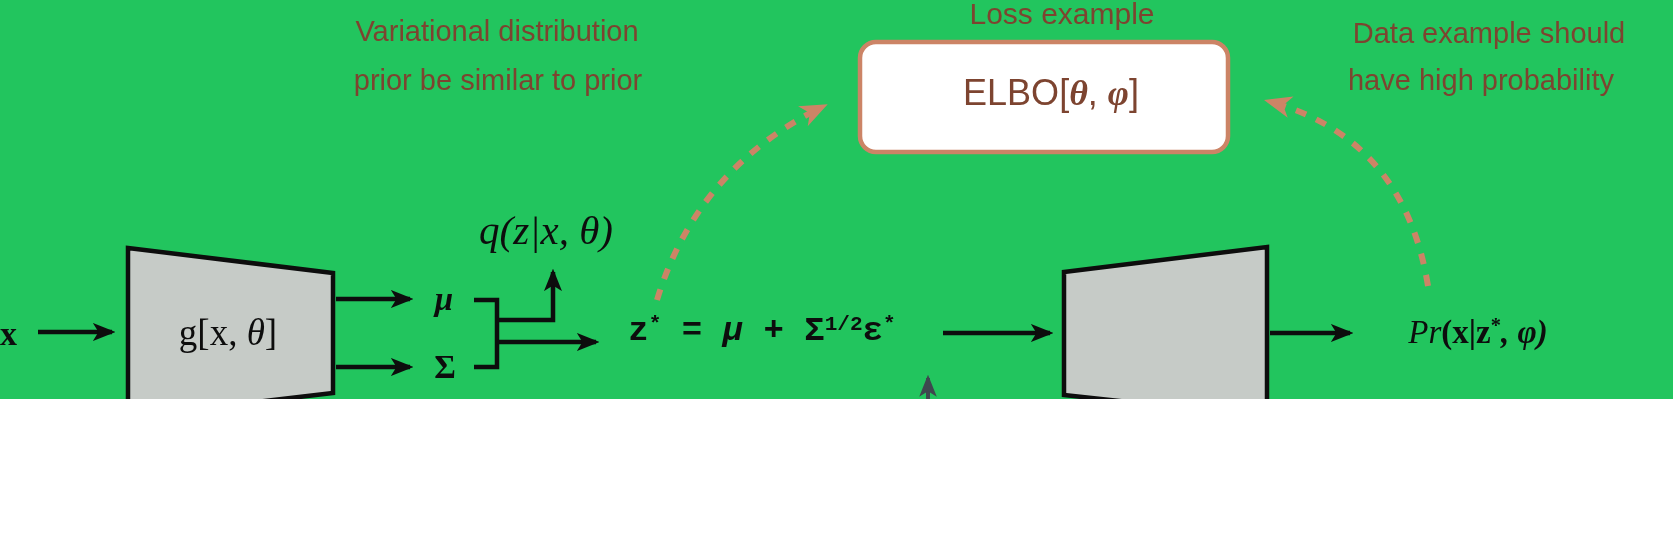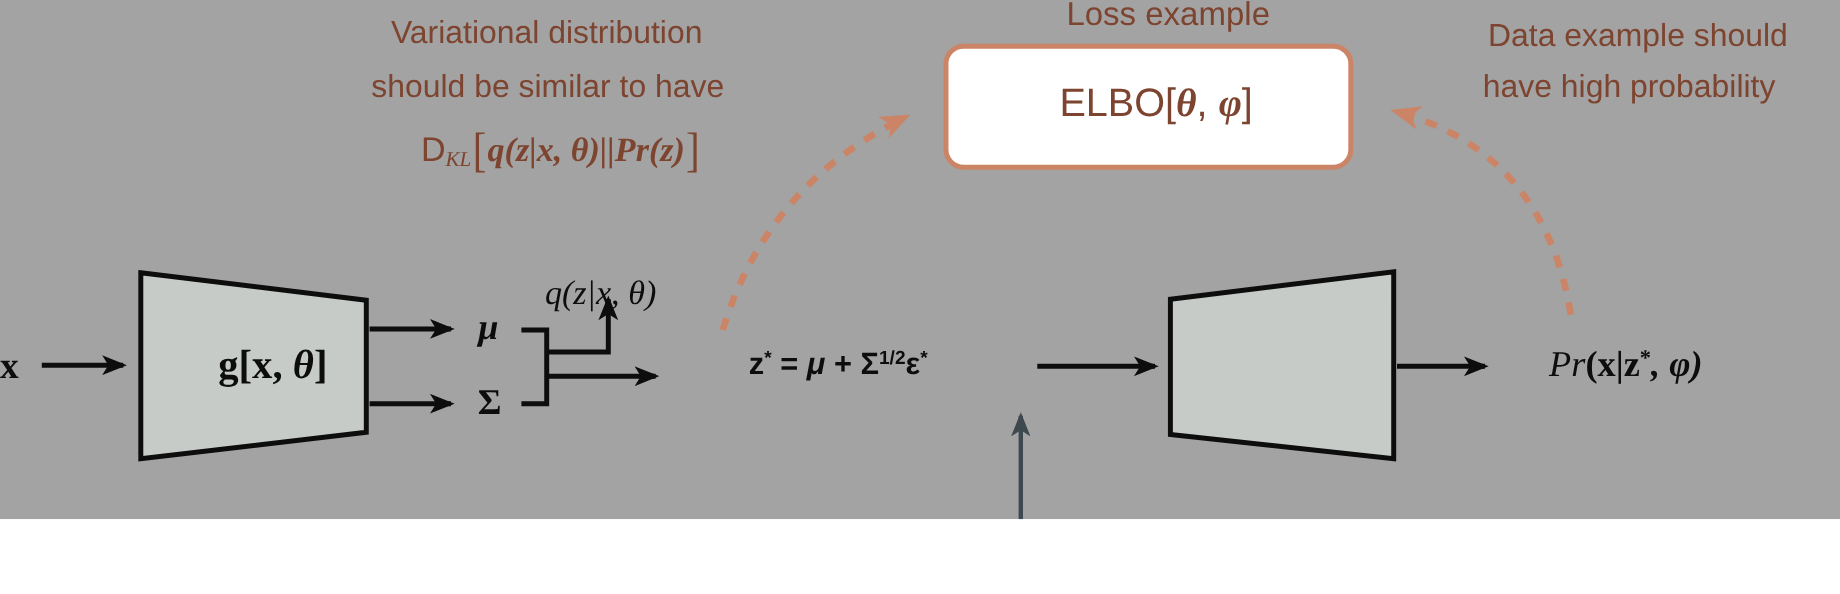--- a/index.html
+++ b/index.html
@@ -1,34 +1,34 @@
 <!DOCTYPE html>
 <html><head>
 <meta charset="utf-8">
 <style>
   html,body{margin:0;padding:0;background:#ffffff;}
-  .stage{position:relative;width:1673px;height:472px;background:#a3a3a3;overflow:hidden;
+  .stage{position:relative;width:1673px;height:399px;background:#22c55e;overflow:hidden;
          font-family:"Liberation Sans",sans-serif;}
   .stage svg{position:absolute;left:0;top:0;}
   .t{position:absolute;transform:translate(-50%,-50%);white-space:nowrap;line-height:1;}
   .sans{font-family:"Liberation Sans",sans-serif;}
   .math{font-family:"Liberation Serif",serif;}
   .it{font-style:italic;}
   .bf{font-weight:bold;}
   .ann{font-size:29px;color:#7d4430;}
   .annmath{font-size:31px;color:#7d4430;font-family:"Liberation Serif",serif;}
   .sb{font-size:0.62em;vertical-align:-0.22em;}
   .sp{font-size:0.62em;vertical-align:0.5em;}
   .br{font-size:1.42em;font-weight:400;font-style:normal;display:inline-block;
       transform:scaleX(0.85);vertical-align:-0.1em;line-height:0;}
   .losstitle{font-size:30px;color:#7d4430;}
   .elbotext{font-size:36px;color:#7d4430;}
-  .nodelabel{font-size:37px;font-weight:bold;color:#0d0d0d;font-family:"Liberation Serif",serif;margin-left:20px;}
-  .eq{font-size:28px;font-weight:bold;color:#0d0d0d;font-family:Liberation Sans, sans-serif;}
-  .qlab{font-size:31px;color:#0d0d0d;margin-top:36px;}
+  .nodelabel{font-size:37px;font-weight:normal;color:#0d0d0d;font-family:"Liberation Serif",serif;}
+  .eq{font-size:34px;font-weight:bold;color:#0d0d0d;font-family:Liberation Mono, monospace;}
+  .qlab{font-size:41px;color:#0d0d0d;}
   .musig{font-size:33px;font-weight:bold;color:#0d0d0d;}
   .xin{font-size:34px;font-weight:bold;color:#0d0d0d;transform:translate(0,-50%);}
   .outlab{font-size:33px;color:#0d0d0d;}
   .slate{color:#3e484f;}
   .normlab{font-size:32px;}
   .samplelab{font-size:27px;}
   .epslab{font-size:29px;font-weight:bold;}
 </style>
 </head>
 <body>
@@ -63,24 +63,21 @@
     <path d="M497,320 H553 V272" fill="none" stroke="#0d0d0d" stroke-width="4.5" marker-end="url(#ah-black)"></path>
     <path d="M497,342 H596" stroke="#0d0d0d" stroke-width="4.5" marker-end="url(#ah-black)"></path>
     <path d="M943,333 H1050" stroke="#0d0d0d" stroke-width="4.5" marker-end="url(#ah-black)"></path>
     <path d="M1270,333 H1350" stroke="#0d0d0d" stroke-width="4.5" marker-end="url(#ah-black)"></path>
 
     <path d="M928,488 V378" stroke="#3e484f" stroke-width="4" marker-end="url(#ah-slate)"></path>
     <path d="M757,517 H886" stroke="#3e484f" stroke-width="3.5" stroke-dasharray="3 4.5" marker-end="url(#ah-slate)"></path>
   </svg>
 
   <div class="t sans ann" style="left:497px;top:31px">Variational distribution</div>
-  <div class="t sans ann" style="left:498px;top:80px">should be similar to have</div>
-  <div class="t annmath" style="left:510px;top:138px">
-    <span class="sans">D</span><span class="sb it">KL</span><span class="br">[</span><span class="it bf">q(z|x, θ)||Pr(z)</span><span class="br">]</span>
-  </div>
+  <div class="t sans ann" style="left:498px;top:80px">prior be similar to prior</div>
 
   <div class="t sans losstitle" style="left:1062px;top:14px">Loss example</div>
   <div class="t sans ann" style="left:1489px;top:33px">Data example should</div>
 
   <div class="t sans elbotext" style="left:1051px;top:93px">
     <span>ELBO[</span><span class="math it bf">θ</span><span>, </span><span class="math it bf">φ</span><span>]</span>
   </div>
   <div class="t sans ann" style="left:1481px;top:80px">have high probability</div>
 
   <div class="t math xin" style="left:0px;top:334px">x</div>

